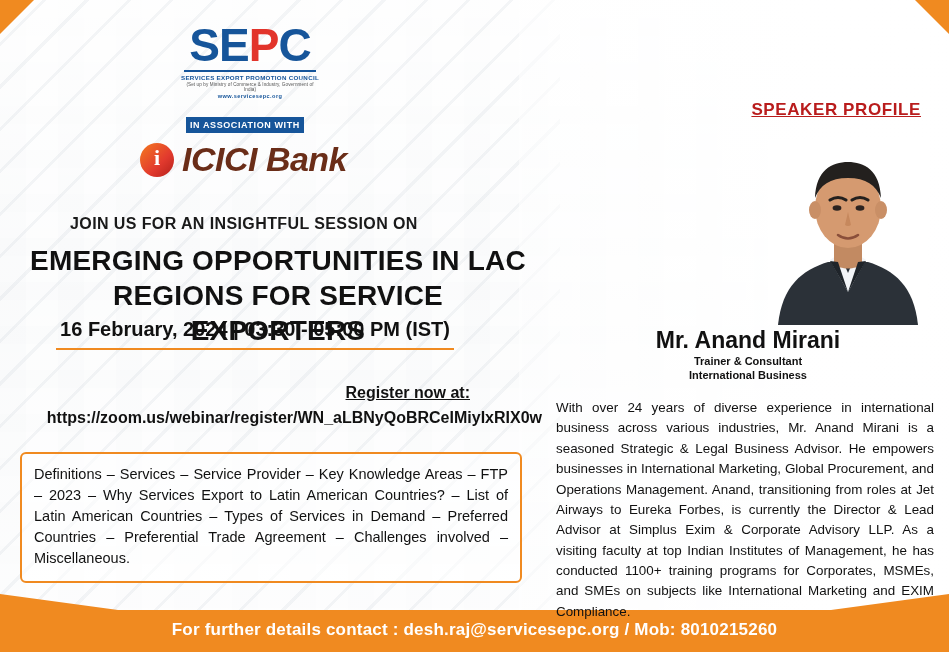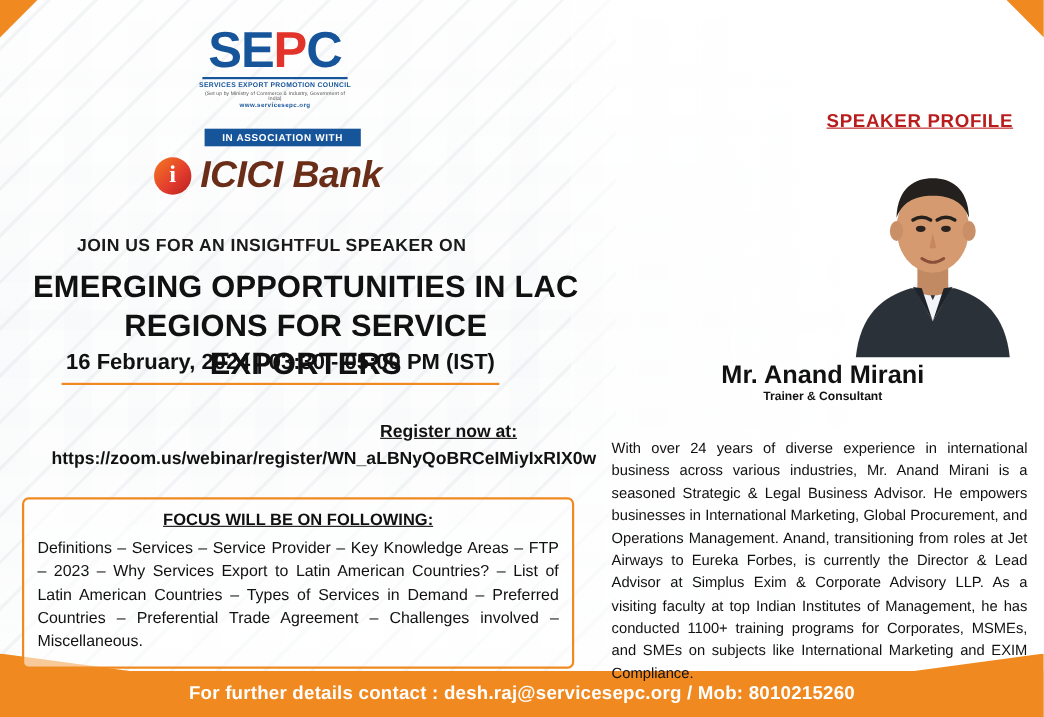--- a/index.html
+++ b/index.html
@@ -145,21 +145,21 @@
   }
 
   .assoc-badge {
     position: absolute;
     left: 186px; top: 117px;
     background: #16559a;
     color: #ffffff;
     font-size: 9px;
     font-weight: bold;
     letter-spacing: 0.6px;
-    padding: 3px 16px;
+    padding: 3px 4px;
     z-index: 10;
   }
 
   
   .icici-logo {
     position: absolute;
     left: 140px; top: 140px;
     display: flex;
     align-items: center;
     z-index: 10;
@@ -351,37 +351,36 @@
     <div class="sepc-sub3">www.servicesepc.org</div>
   </div>
 
   <div class="assoc-badge">IN ASSOCIATION WITH</div>
 
   <div class="icici-logo">
     <span class="icici-mark"></span>
     <span class="icici-text">ICICI Bank</span>
   </div>
 
-  <div class="join-line">JOIN US FOR AN INSIGHTFUL SPEAKER ON</div>
+  <div class="join-line">JOIN US FOR AN INSIGHTFUL SESSION ON</div>
 
   <div class="headline">
     <div>EMERGING OPPORTUNITIES IN LAC</div>
     <div>REGIONS FOR SERVICE EXPORTERS</div>
   </div>
 
   <div class="datetime-wrap">
     <div class="datetime">16 February, 2024 | 03:30 - 05:00 PM  (IST)</div>
     <div class="datetime-rule"></div>
   </div>
 
   <div class="register-label">Register now at:</div>
   <div class="register-link">https://zoom.us/webinar/register/WN_aLBNyQoBRCeIMiyIxRIX0w</div>
 
   <div class="focus-box">
-    <div class="focus-title">FOCUS WILL BE ON FOLLOWING:</div>
     <div class="focus-body">Definitions – Services – Service Provider – Key Knowledge Areas – FTP – 2023 – Why Services Export to Latin American Countries? – List of Latin American Countries – Types of Services in Demand – Preferred Countries – Preferential Trade Agreement – Challenges involved – Miscellaneous.</div>
   </div>
 
   <div class="speaker-profile-title">SPEAKER PROFILE</div>
 
   <div class="photo">
     <svg width="160" height="185" viewBox="0 0 160 185" xmlns="http://www.w3.org/2000/svg" aria-hidden="true">
       <defs>
         <clipPath id="photoclip">
             <rect x="0" y="0" width="160" height="185"></rect>
@@ -417,20 +416,21 @@
 
         <path d="M62 121 L80 152 L70 122 Z" fill="#1f242a"></path>
         <path d="M98 121 L80 152 L90 122 Z" fill="#1f242a"></path>
       </g>
     </svg>
   </div>
 
   <div class="speaker-name">Mr. Anand Mirani</div>
   <div class="speaker-role">
     <div>Trainer &amp; Consultant</div>
+    <div>International Business</div>
   </div>
   <div class="speaker-bio">With over 24 years of diverse experience in international business across various industries, Mr. Anand Mirani is a seasoned Strategic &amp; Legal Business Advisor. He empowers businesses in International Marketing, Global Procurement, and Operations Management. Anand, transitioning from roles at Jet Airways to Eureka Forbes, is currently the Director &amp; Lead Advisor at Simplus Exim &amp; Corporate Advisory LLP. As a visiting faculty at top Indian Institutes of Management, he has conducted 1100+ training programs for Corporates, MSMEs, and SMEs on subjects like International Marketing and EXIM Compliance.</div>
 
   <div class="bottom-notch-left"></div>
   <div class="bottom-notch-right"></div>
   <div class="bottom-bar"></div>
   <div class="bottom-bar-inner">
     <span class="contact-text">For further details contact : desh.raj@servicesepc.org / Mob: 8010215260</span>
   </div>
 

